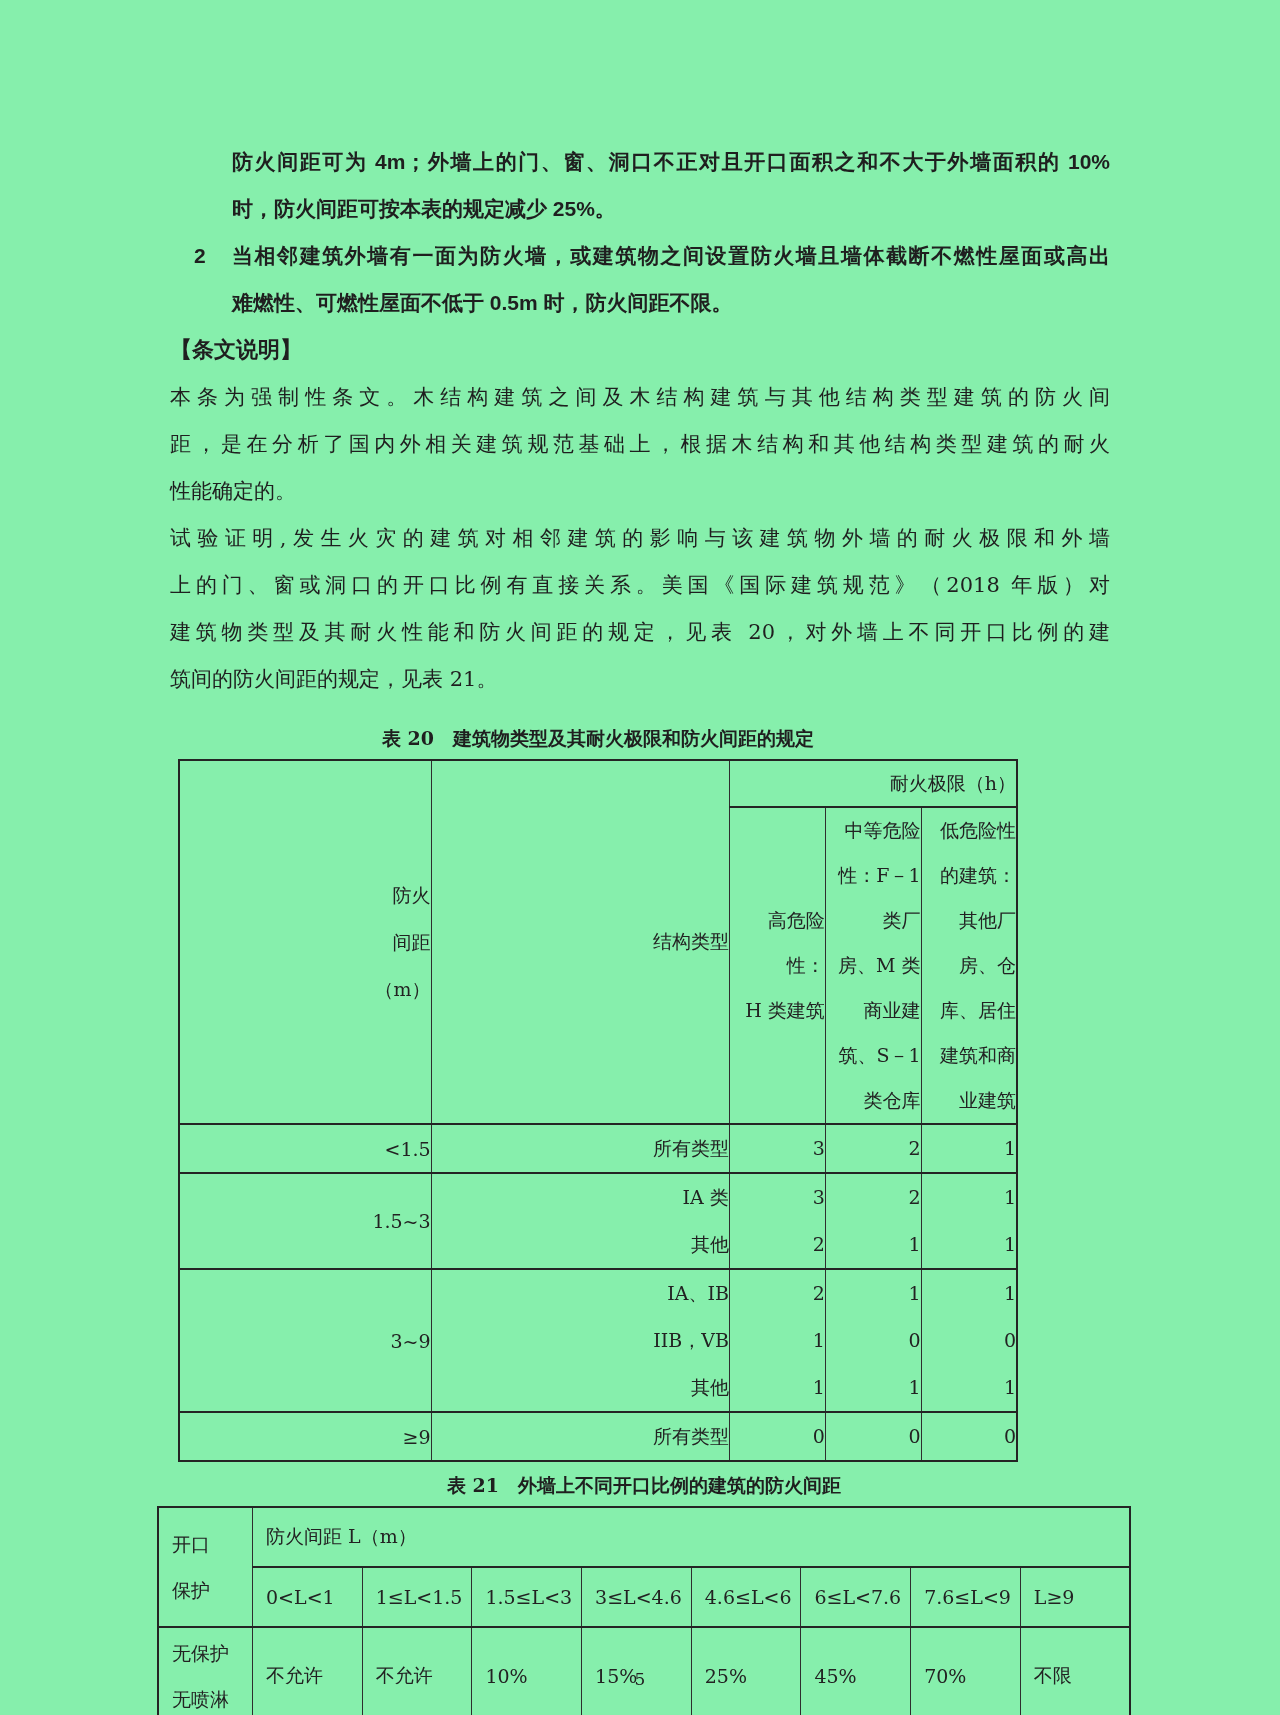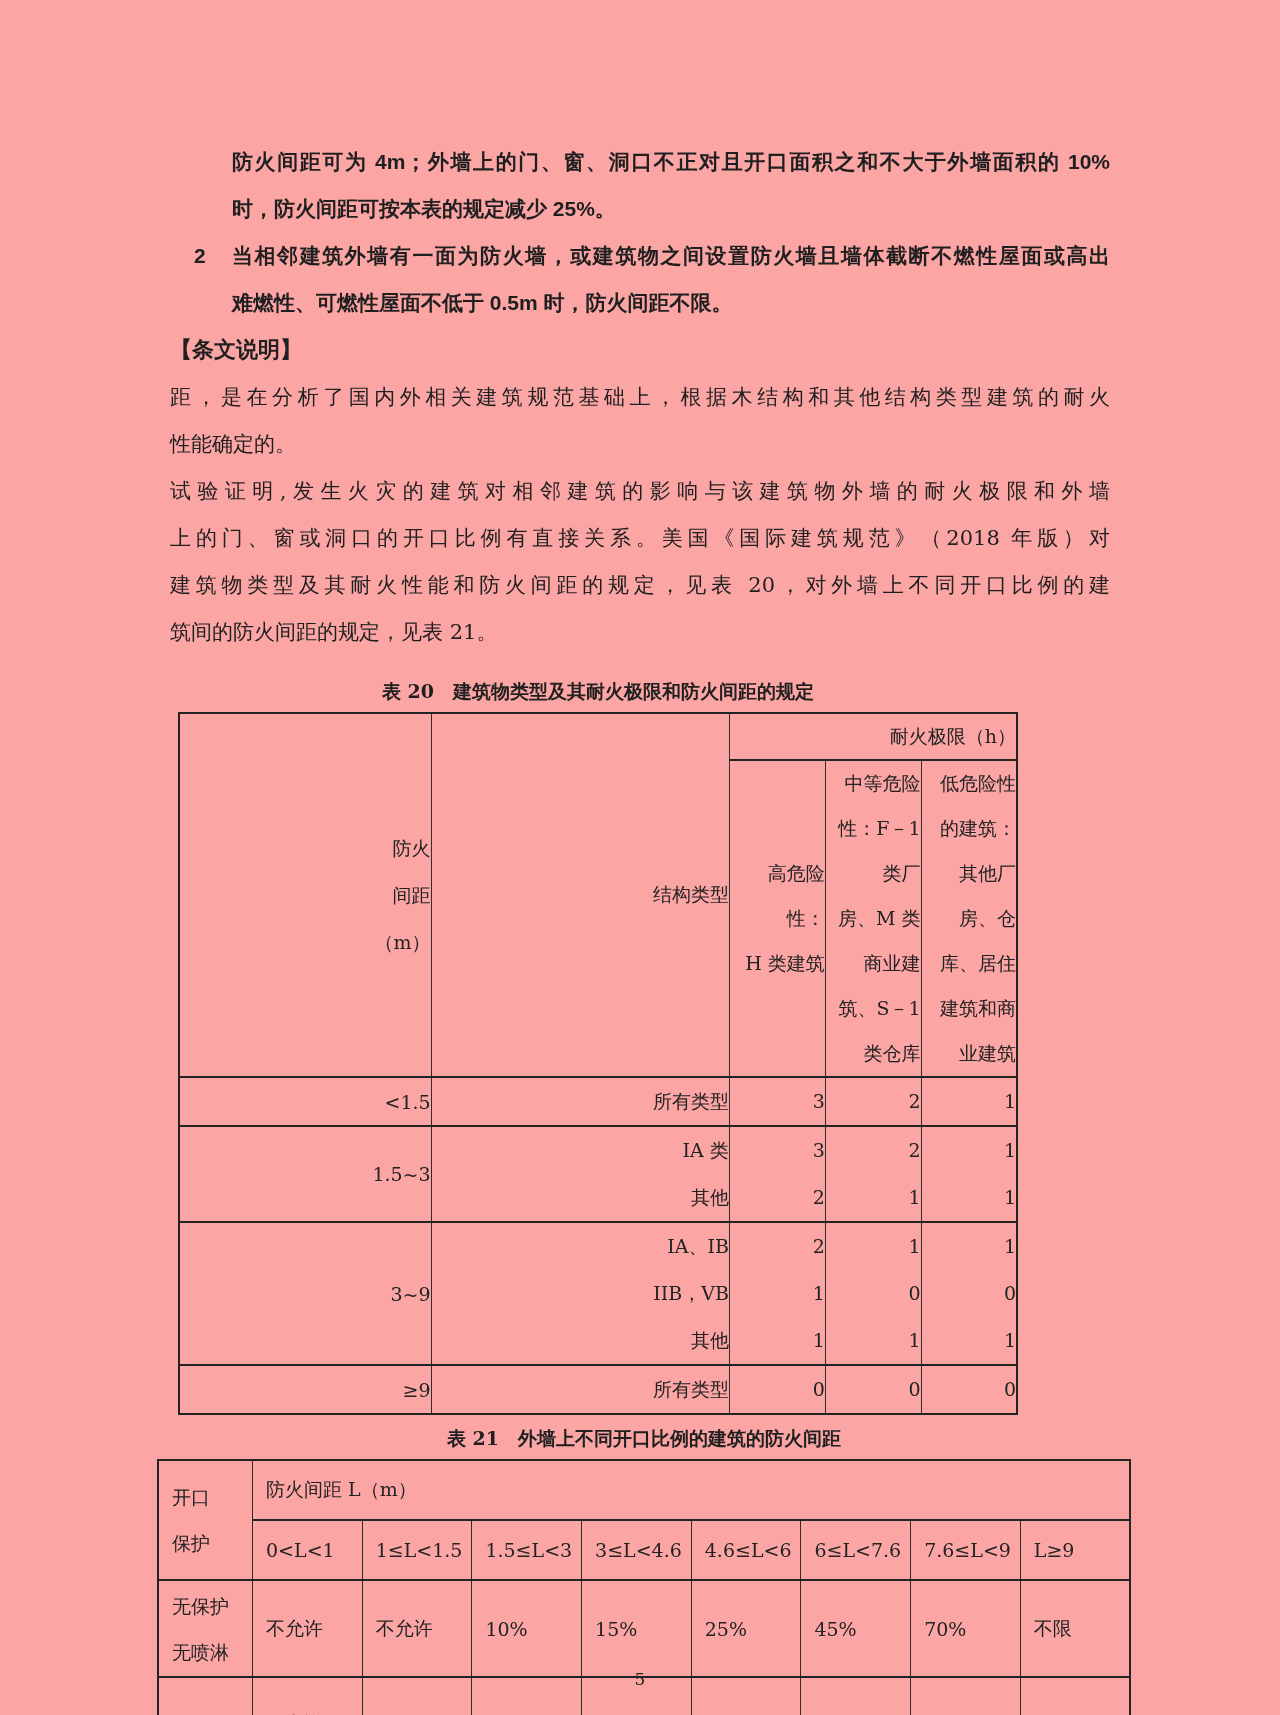--- a/index.html
+++ b/index.html
@@ -1,19 +1,19 @@
 <!DOCTYPE html>
 <html><head>
 <meta charset="utf-8">
 <style>
   html,body { margin:0; padding:0; background:#ffffff; }
   .page {
     position:relative;
     width:1280px; height:1715px;
-    background:#fca5a5;
+    background:#86efac;
     color:#1f1f1f;
     font-family:"DejaVu Serif","Liberation Serif",serif;
     overflow:hidden;
   }
   .content { position:absolute; left:170px; top:138px; width:940px; }
 
   
   .prose .ln { text-align:justify; text-align-last:justify; }
   .prose .ln-last { text-align:justify; text-align-last:left; }
   .prose { font-size:21px; line-height:47px; }
@@ -84,20 +84,21 @@
       <span class="num">2</span>
       <div class="prose intro-bold indent62">
           <div class="ln">当相邻建筑外墙有一面为防火墙，或建筑物之间设置防火墙且墙体截断不燃性屋面或高出</div>
           <div class="ln ln-last">难燃性、可燃性屋面不低于 0.5m 时，防火间距不限。</div>
         </div>
     </div>
 
     <div class="section-heading">【条文说明】</div>
 
     <div class="prose">
+        <div class="ln">本条为强制性条文。木结构建筑之间及木结构建筑与其他结构类型建筑的防火间</div>
         <div class="ln">距，是在分析了国内外相关建筑规范基础上，根据木结构和其他结构类型建筑的耐火</div>
         <div class="ln ln-last">性能确定的。</div>
       </div>
     <div class="prose">
         <div class="ln">试验证明,发生火灾的建筑对相邻建筑的影响与该建筑物外墙的耐火极限和外墙</div>
         <div class="ln">上的门、窗或洞口的开口比例有直接关系。美国《国际建筑规范》（2018 年版）对</div>
         <div class="ln">建筑物类型及其耐火性能和防火间距的规定，见表 20，对外墙上不同开口比例的建</div>
         <div class="ln ln-last">筑间的防火间距的规定，见表 21。</div>
       </div>
 

